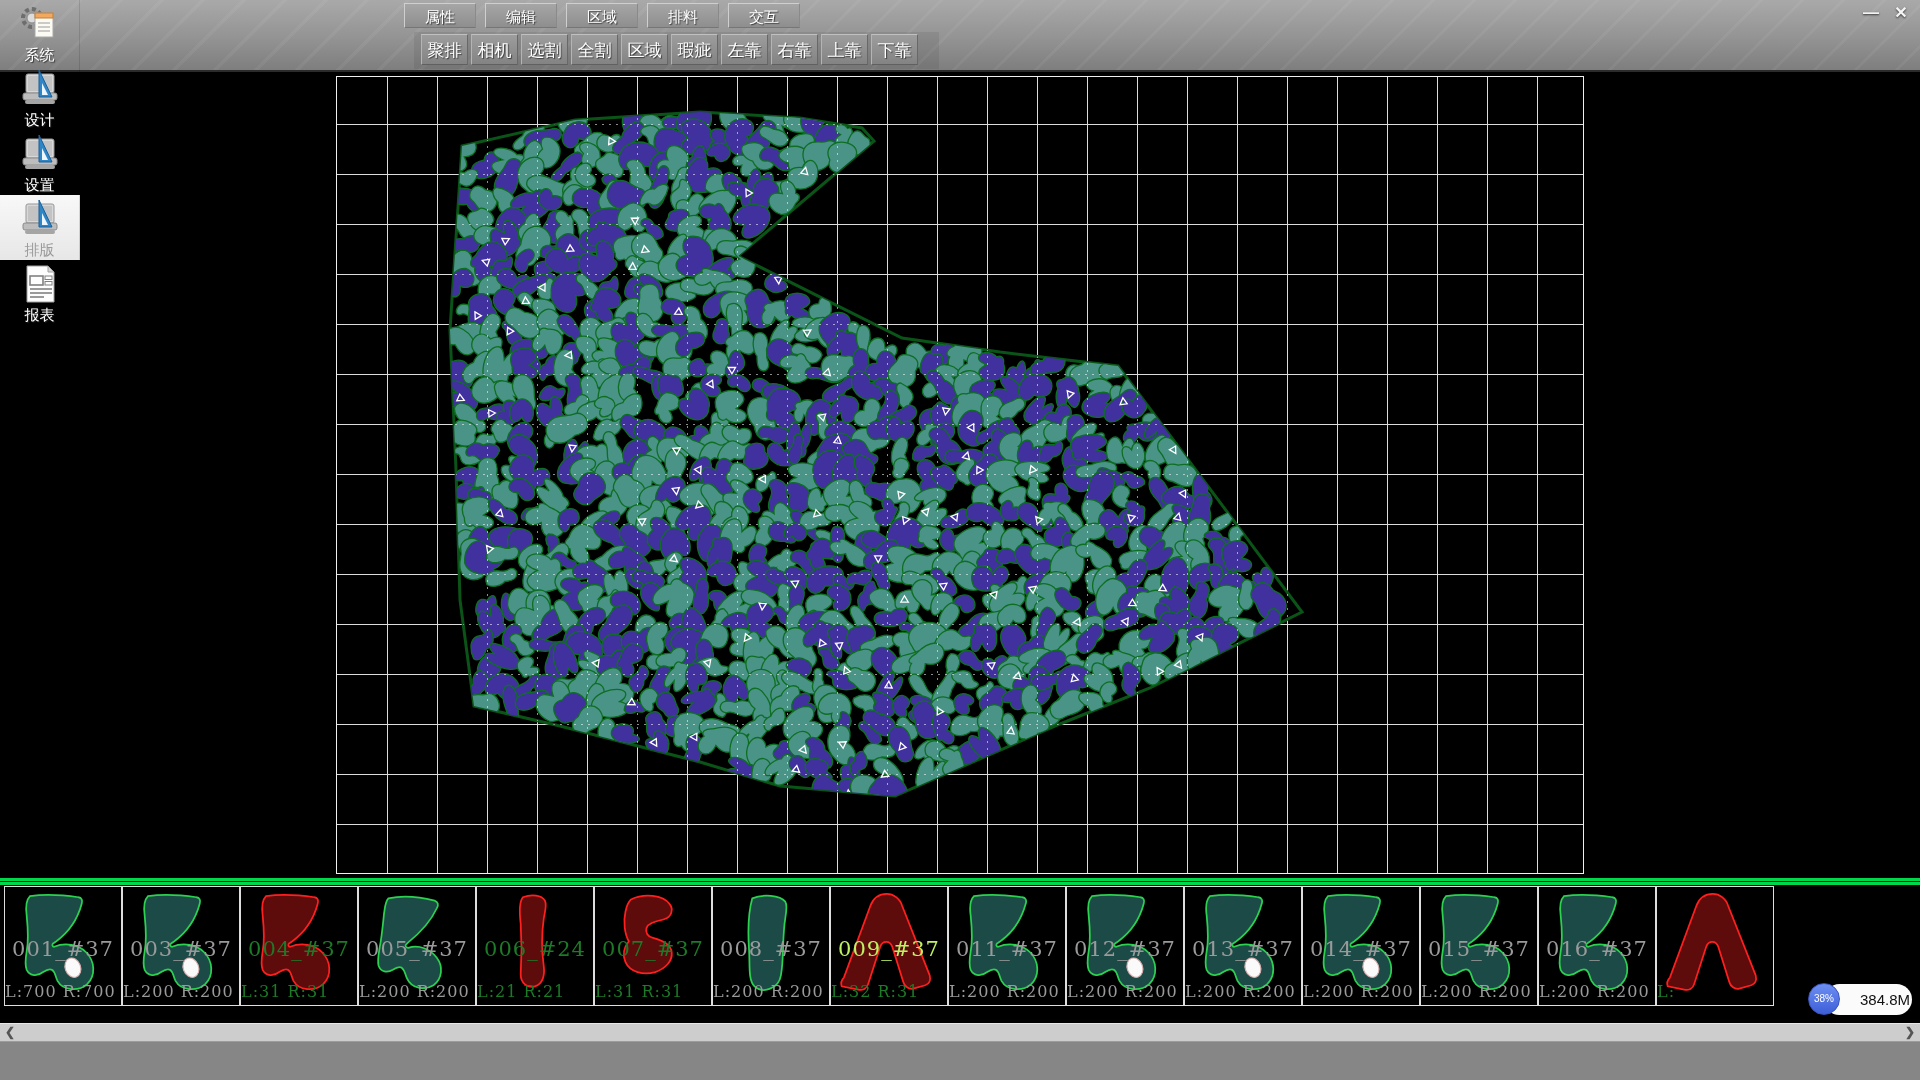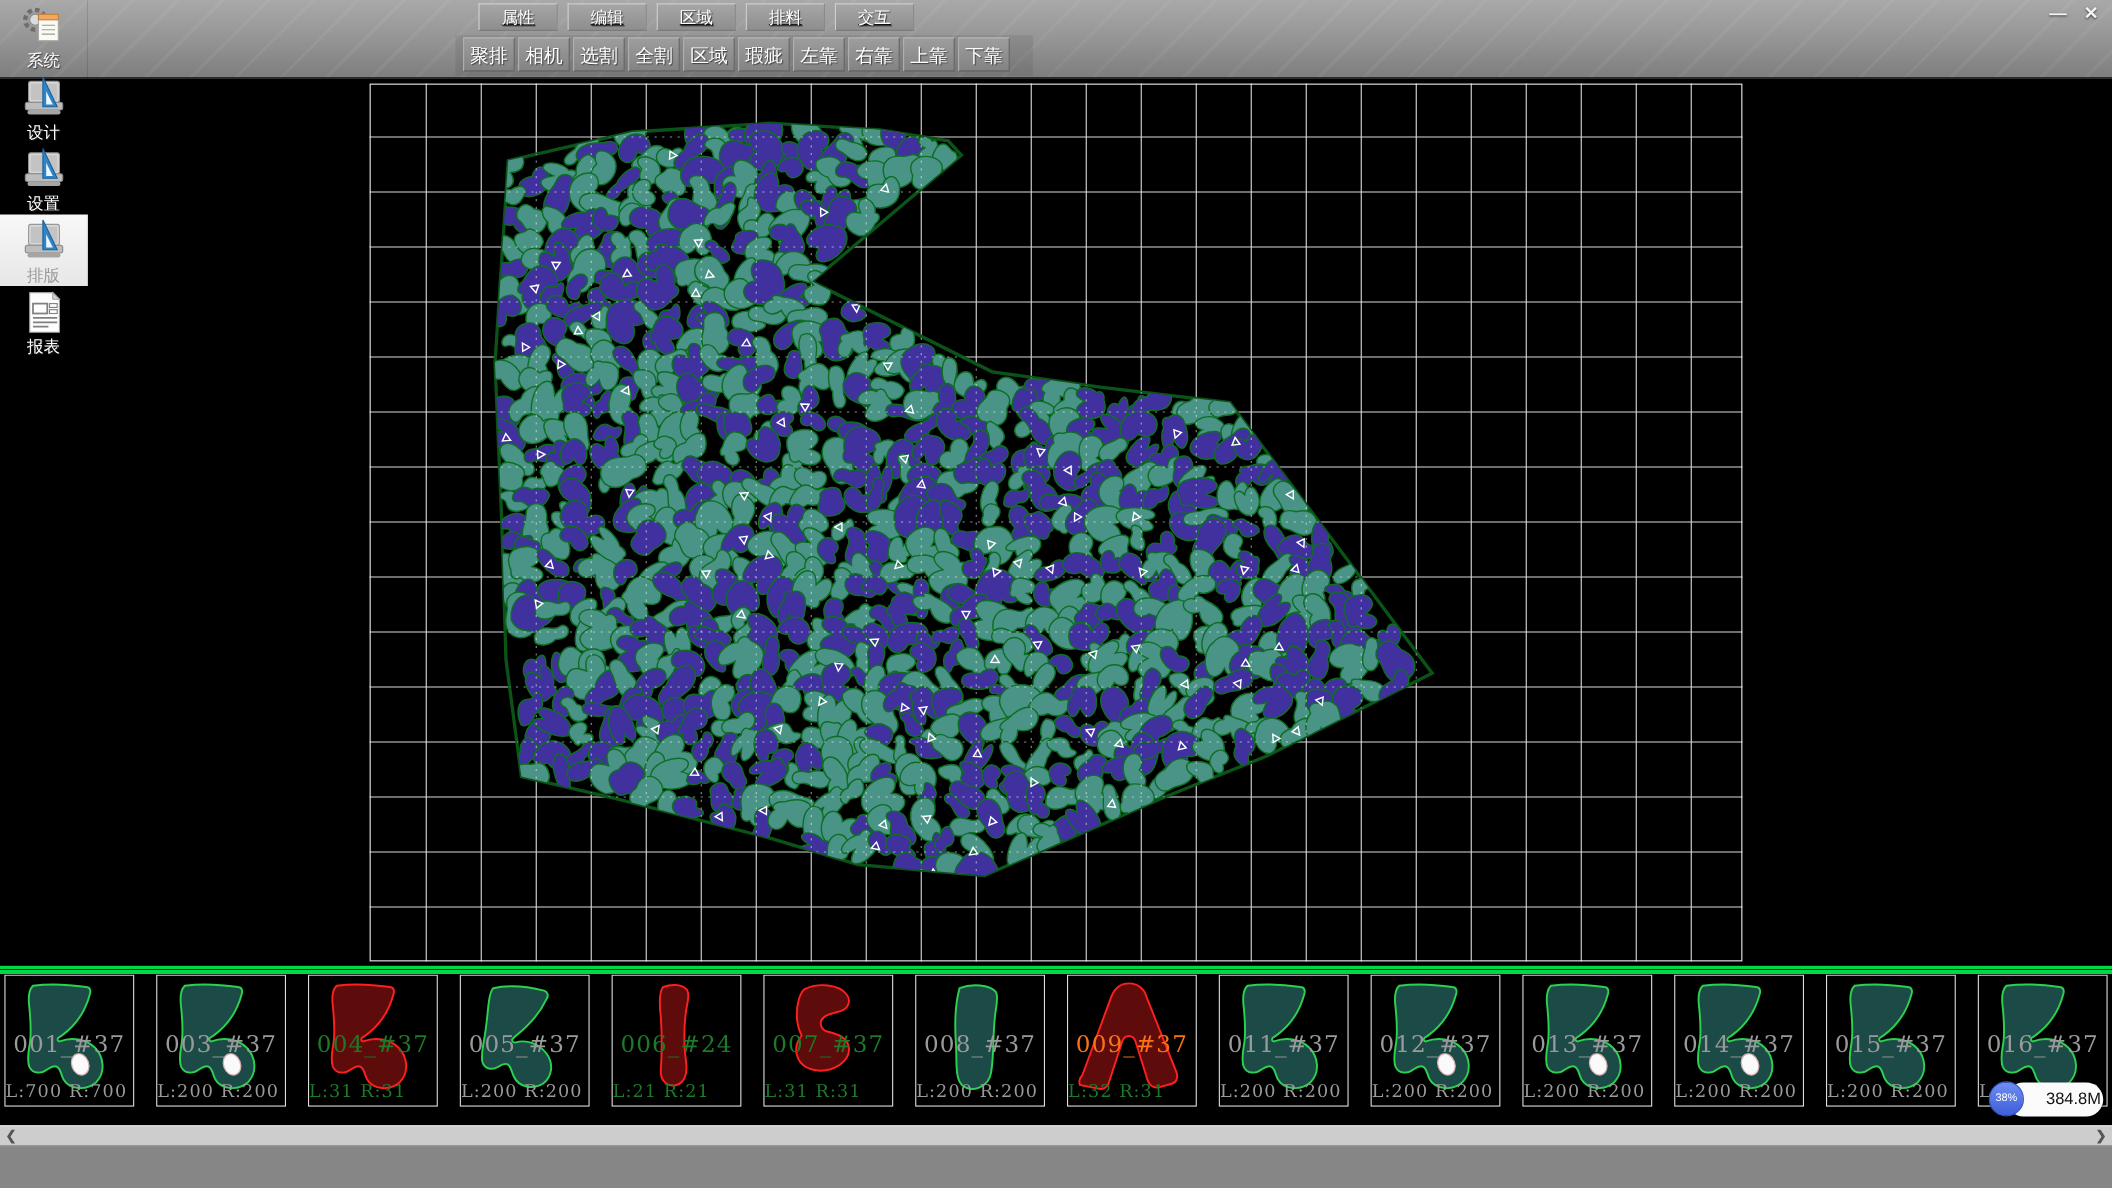--- a/index.html
+++ b/index.html
@@ -13,21 +13,21 @@
   #toolbar:after{content:"";position:absolute;inset:0;pointer-events:none;
     background:repeating-linear-gradient(135deg,transparent 0 26px,rgba(255,255,255,.05) 26px 29px);}
   #nav-tabs{position:absolute;left:0;top:0;height:70px;display:flex;z-index:3;flex-direction:column;}
   .nav-tab{width:80px;height:70px;display:flex;flex-direction:column;align-items:center;
     justify-content:flex-start;padding-top:3px;box-sizing:border-box;cursor:default;
     border-right:1px solid rgba(0,0,0,.12);}
   .nav-tab .icn{width:44px;height:42px;}
   .nav-tab .lbl{font-size:15px;color:#fff;text-shadow:1px 1px 1px rgba(40,40,40,.85);margin-top:1px;}
   .nav-tab.selected{background:linear-gradient(#f8f8f8,#e7e7e7);}
   .nav-tab.selected .lbl{color:#9a9a9a;text-shadow:none;}
-  #menu-row{position:absolute;left:435px;top:3px;display:flex;z-index:3;text-decoration:underline;}
+  #menu-row{position:absolute;left:404px;top:3px;display:flex;z-index:3;}
   .menu-btn{width:72px;height:25px;line-height:25px;text-align:center;margin-right:9px;
     color:#fff;font-size:15px;text-shadow:1px 1px 1px rgba(50,50,50,.9);
     background:linear-gradient(#a6a6a6,#8e8e8e);
     border:1px solid #cfcfcf;border-bottom-color:#767676;border-right-color:#8a8a8a;box-sizing:border-box;}
   #tools-panel{position:absolute;left:414px;top:32px;width:525px;height:37px;
     background:rgba(0,0,0,.07);z-index:2;}
   #tools-row{position:absolute;left:421px;top:34px;display:flex;z-index:3;}
   .tool-btn{width:47px;height:31px;line-height:31px;text-align:center;margin-right:3px;
     color:#fff;font-size:17px;text-shadow:1px 1px 1px rgba(50,50,50,.9);
     background:linear-gradient(#9d9d9d,#838383);
@@ -37,21 +37,21 @@
   .win-btn{width:30px;height:22px;line-height:22px;text-align:center;color:#f4f4f4;
     font-size:16px;font-weight:bold;text-shadow:0 1px 2px #333;}
 
   
   #canvas-wrap{position:absolute;left:0;top:72px;width:1920px;height:806px;background:#000;}
 
   
   #strip-line{position:absolute;left:0;top:878px;width:1920px;height:8px;
     background:linear-gradient(#00d84a 0 3px,#012c0e 3px 4px,#00d84a 4px 7px,#000 7px 8px);}
   #strip{position:absolute;left:0;top:886px;width:1920px;height:122px;background:#000;
-    display:flex;padding-left:4px;box-sizing:border-box;overflow:hidden;gap:20px;}
+    display:flex;padding-left:4px;box-sizing:border-box;overflow:hidden;}
   .cell{position:relative;width:116px;height:118px;border:1px solid #dedede;box-sizing:content-box;
     background:#000;flex:0 0 auto;}
   .cell svg{position:absolute;left:3px;top:3px;}
   .cell .nm{position:absolute;left:0;top:50px;width:100%;text-align:center;
     font-family:"DejaVu Serif",serif;font-size:21px;letter-spacing:1px;}
   .cell .lr{position:absolute;left:0;bottom:4px;width:100%;text-align:left;
     font-family:"DejaVu Serif",serif;font-size:16px;letter-spacing:1px;}
 
   
   #badge{position:absolute;left:1808px;top:982px;width:112px;height:36px;z-index:6;}
@@ -1192,21 +1192,21 @@
         <svg width="110" height="108" viewBox="0 0 100 95">
           <path d="M33,6 C43,2 58,3 63,9 C65,12 64,18 63,24 C60,42 62,60 59,76 C57,88 43,93 35,86 C29,80 31,66 30,52 C29,37 29,20 33,6 Z" fill="#1c4b47" stroke="#2bd14f" stroke-width="1.6"></path>
         </svg>
         <div class="nm" style="color: rgb(154, 154, 154);">008_#37</div>
         <div class="lr" style="color: rgb(154, 154, 154);">L:200 R:200</div>
       </div>
       <div class="cell">
         <svg width="110" height="108" viewBox="0 0 100 95">
           <path d="M7,86 C6,83 7,80 9,78 L33,13 C36,5 42,2 48,2 C54,2 60,6 62,13 L87,76 C88,80 87,84 83,85 L72,88 C68,89 64,86 63,82 L53,50 C51,44 44,44 42,50 L31,84 C30,88 26,90 22,89 Z" fill="#5e0b0b" stroke="#ff1f1f" stroke-width="1.6"></path>
         </svg>
-        <div class="nm" style="color: #f97316;">009_#37</div>
+        <div class="nm" style="color: #bef264;">009_#37</div>
         <div class="lr" style="color: rgb(29, 122, 40);">L:32 R:31</div>
       </div>
       <div class="cell">
         <svg width="110" height="108" viewBox="0 0 100 95">
           <path d="M20,4 C34,2 50,3 64,5 C67,5 68,8 67,11 C63,26 55,37 44,45 L41,47 C40,48 40,50 42,50 C52,46 64,48 71,55 C79,63 80,76 72,84 C64,91 50,90 45,81 C43,77 43,73 40,71 C38,70 35,71 32,73 C27,77 20,77 17,71 C15,66 16,60 17,54 C19,44 18,32 17,22 C16,15 16,8 20,4 Z" fill="#1c4b47" stroke="#2bd14f" stroke-width="1.6"></path>
         </svg>
         <div class="nm" style="color: rgb(154, 154, 154);">011_#37</div>
         <div class="lr" style="color: rgb(154, 154, 154);">L:200 R:200</div>
       </div>
       <div class="cell">

